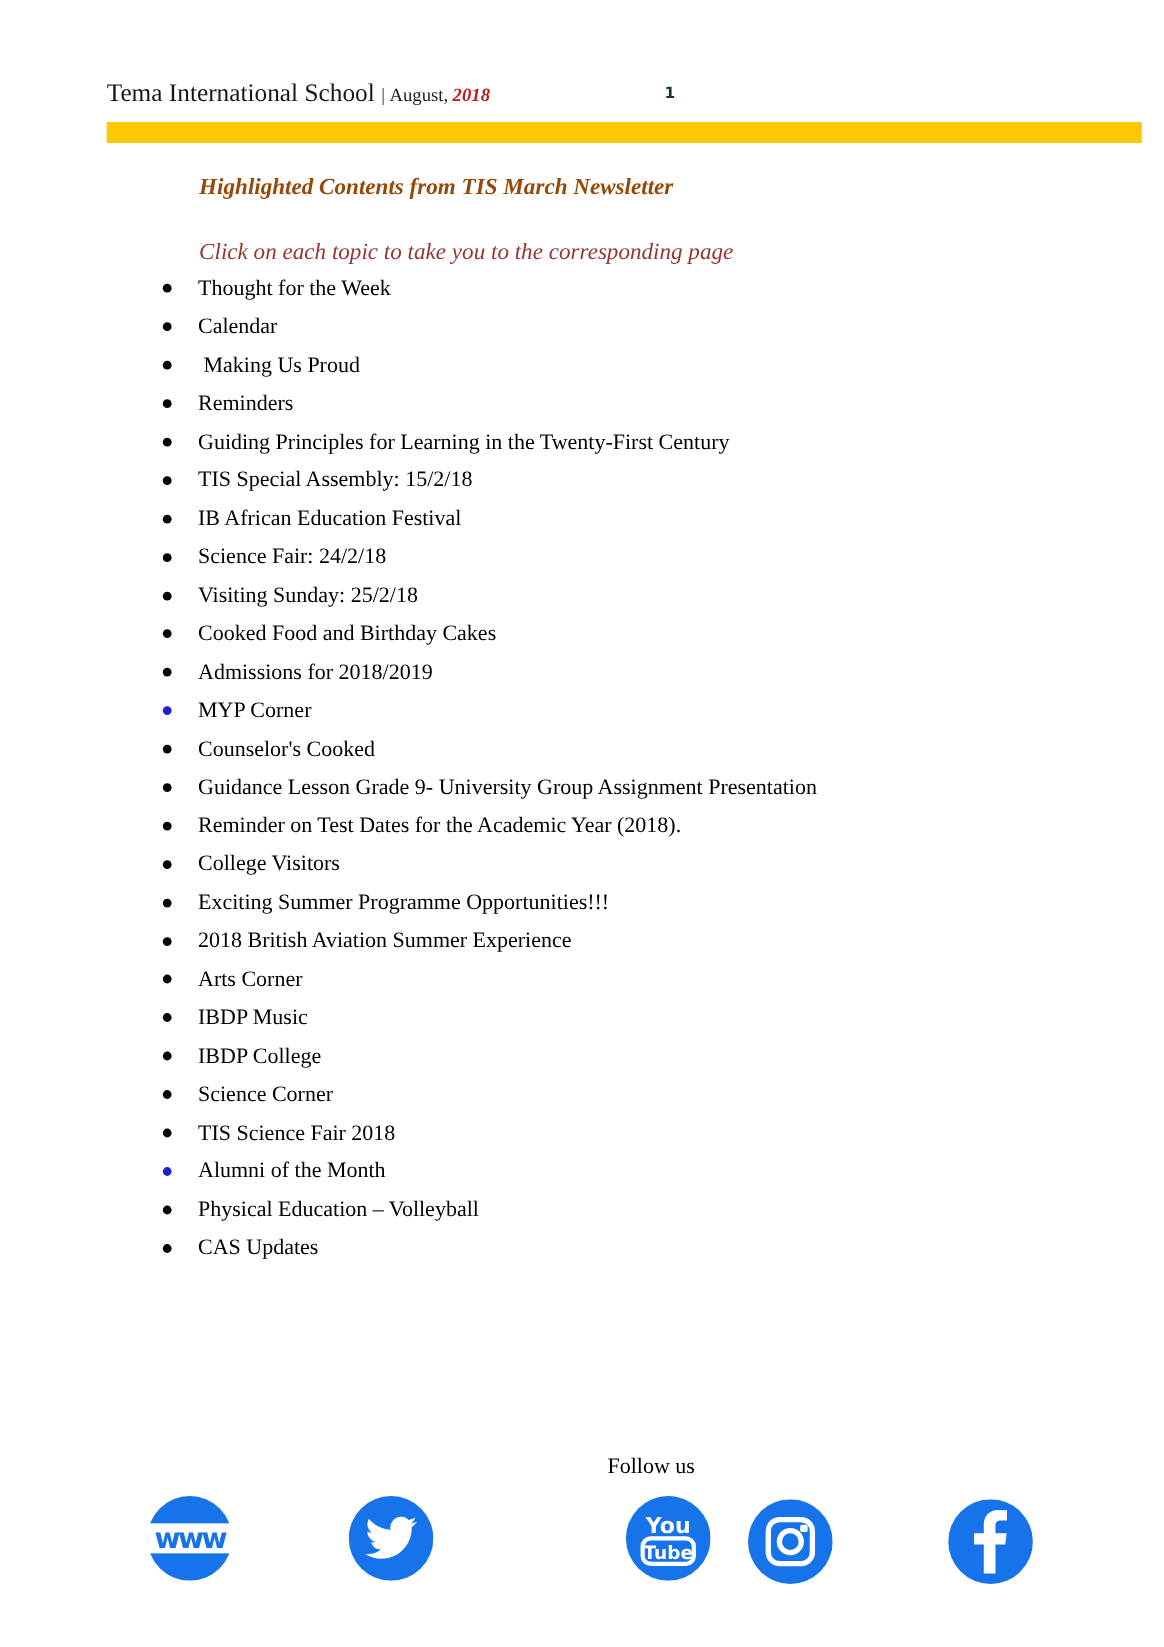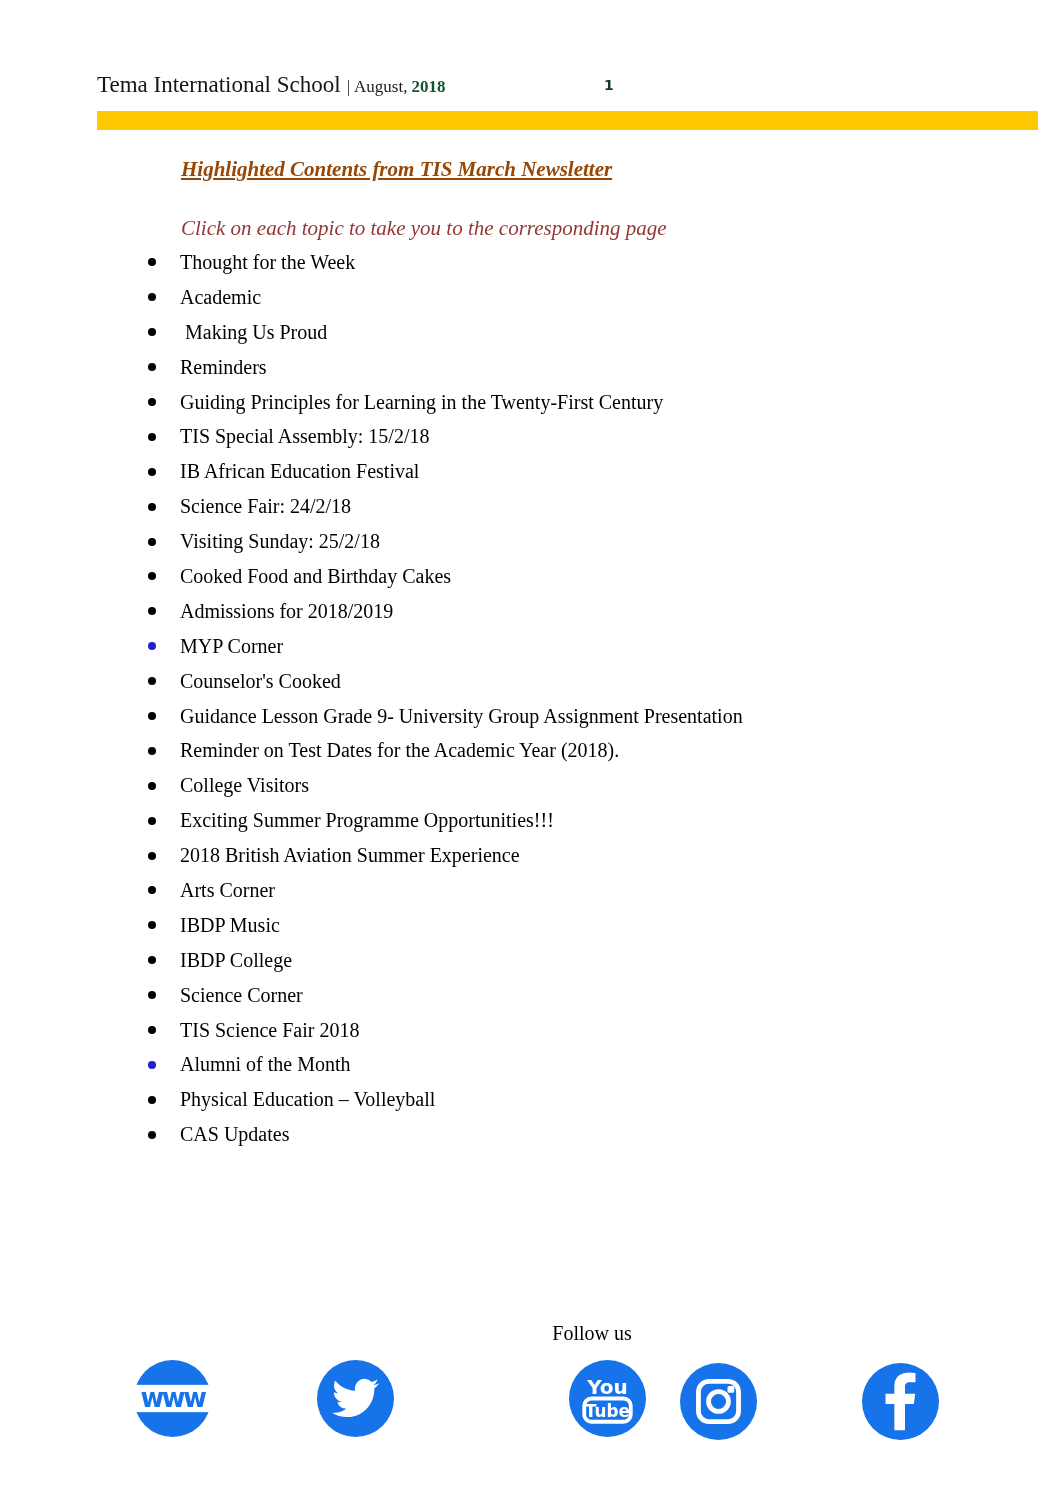--- a/index.html
+++ b/index.html
@@ -76,37 +76,37 @@
   .icon-twitter   { left:317px; top:1360px; }
   .icon-youtube   { left:569px; top:1360px; }
   .icon-instagram { left:680px; top:1363px; }
   .icon-facebook  { left:862px; top:1363px; }
 </style>
 </head>
 <body>
 
 <div class="header-line">
   <span class="school-name">Tema International School</span><span class="header-sep">|</span><span class="header-month">August,</span>
-  <span class="header-year" style="color: #14532d;">2018</span>
+  <span class="header-year" style="color: #b91c1c; font-style: italic;">2018</span>
 </div>
 <div class="page-number" style="color: rgb(23, 56, 31);">1</div>
 
 <div class="accent-bar" style="background-color: rgb(255, 200, 0);"></div>
 
-<div class="title-main" style="color: rgb(151, 72, 6); text-decoration: underline;">Highlighted Contents from TIS March Newsletter</div>
+<div class="title-main" style="color: rgb(151, 72, 6);">Highlighted Contents from TIS March Newsletter</div>
 <div class="title-sub" style="color: rgb(148, 54, 52);">Click on each topic to take you to the corresponding page</div>
 
 <ul class="toc">
   <li class="toc-item">
       <span class="bullet" style="background-color: rgb(0, 0, 0);"></span>
       <span>Thought for the Week</span>
     </li>
   <li class="toc-item">
       <span class="bullet" style="background-color: rgb(0, 0, 0);"></span>
-      <span>Academic</span>
+      <span>Calendar</span>
     </li>
   <li class="toc-item">
       <span class="bullet" style="background-color: rgb(0, 0, 0);"></span>
       <span>&nbsp;Making Us Proud</span>
     </li>
   <li class="toc-item">
       <span class="bullet" style="background-color: rgb(0, 0, 0);"></span>
       <span>Reminders</span>
     </li>
   <li class="toc-item">

